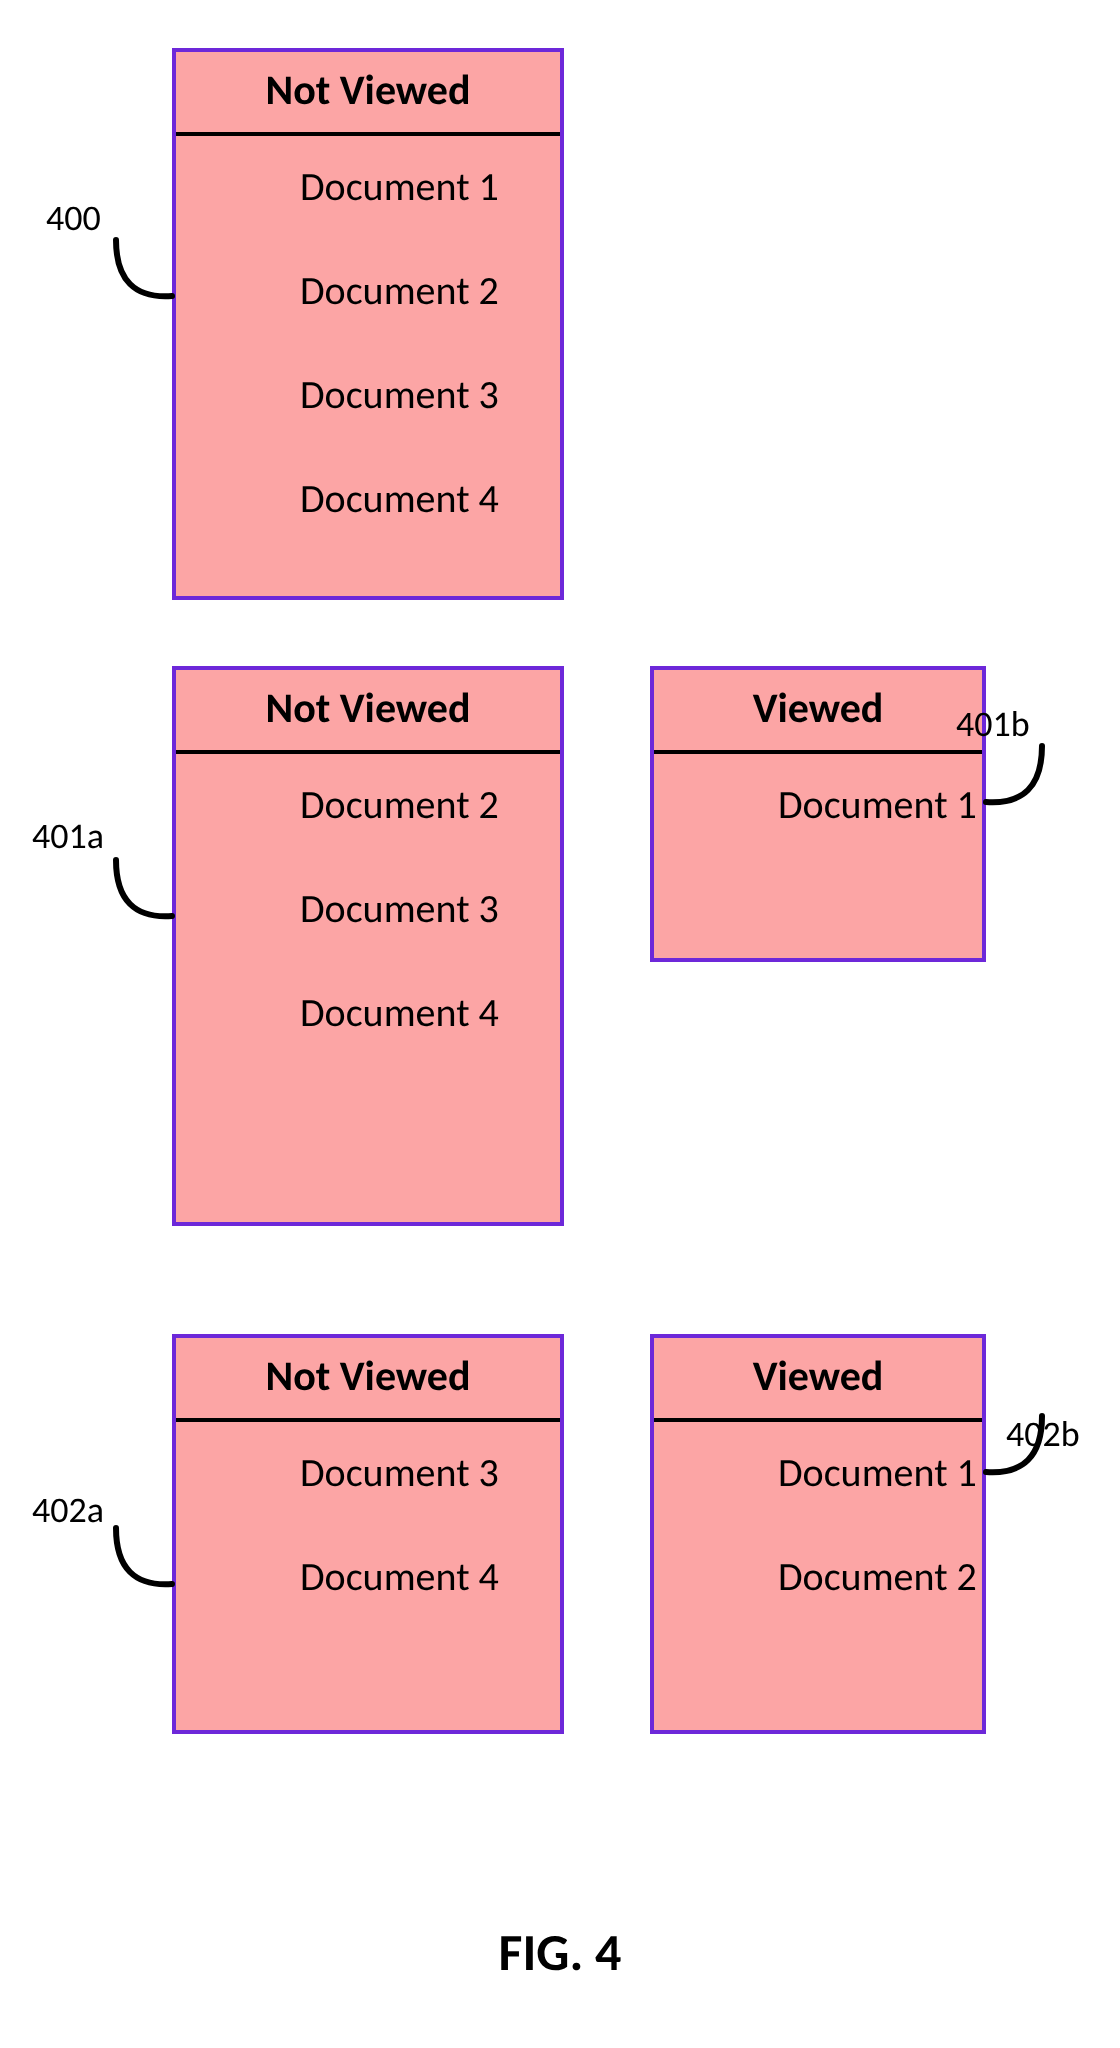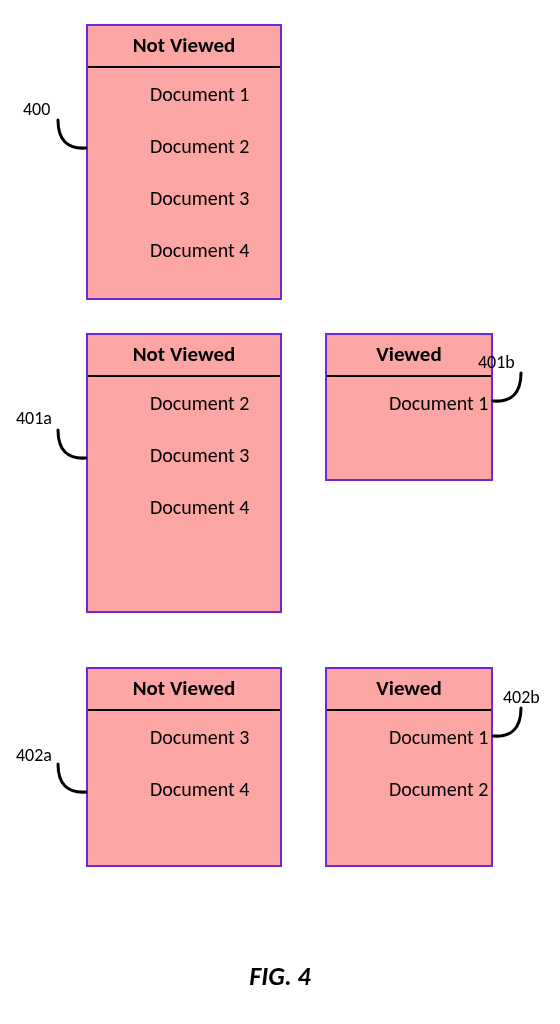--- a/index.html
+++ b/index.html
@@ -103,18 +103,18 @@
   <path d="M2,2 Q2,32 30,30" stroke="#000" stroke-width="3" fill="none" stroke-linecap="round"></path>
 </svg>
 
 <div class="box" style="left:325px; top:667px; width:168px; height:200px;">
   <div class="box-title">Viewed</div>
   <div class="box-body">
     <div class="box-item">Document 1</div>
     <div class="box-item">Document 2</div>
   </div>
 </div>
-<div class="ref-label" style="left:503px; top:686px;">402b</div>
+<div class="ref-label" style="left:503px; top:706px;">402b</div>
 <svg class="lead" style="left:489px; top:706px;" width="34" height="40">
   <path d="M32,2 Q32,32 4,30" stroke="#000" stroke-width="3" fill="none" stroke-linecap="round"></path>
 </svg>
 
-<div class="fig-caption" style="top:960px;font-style:italic;">FIG. 4</div>
+<div class="fig-caption" style="top:960px;">FIG. 4</div>
 
 </body></html>

